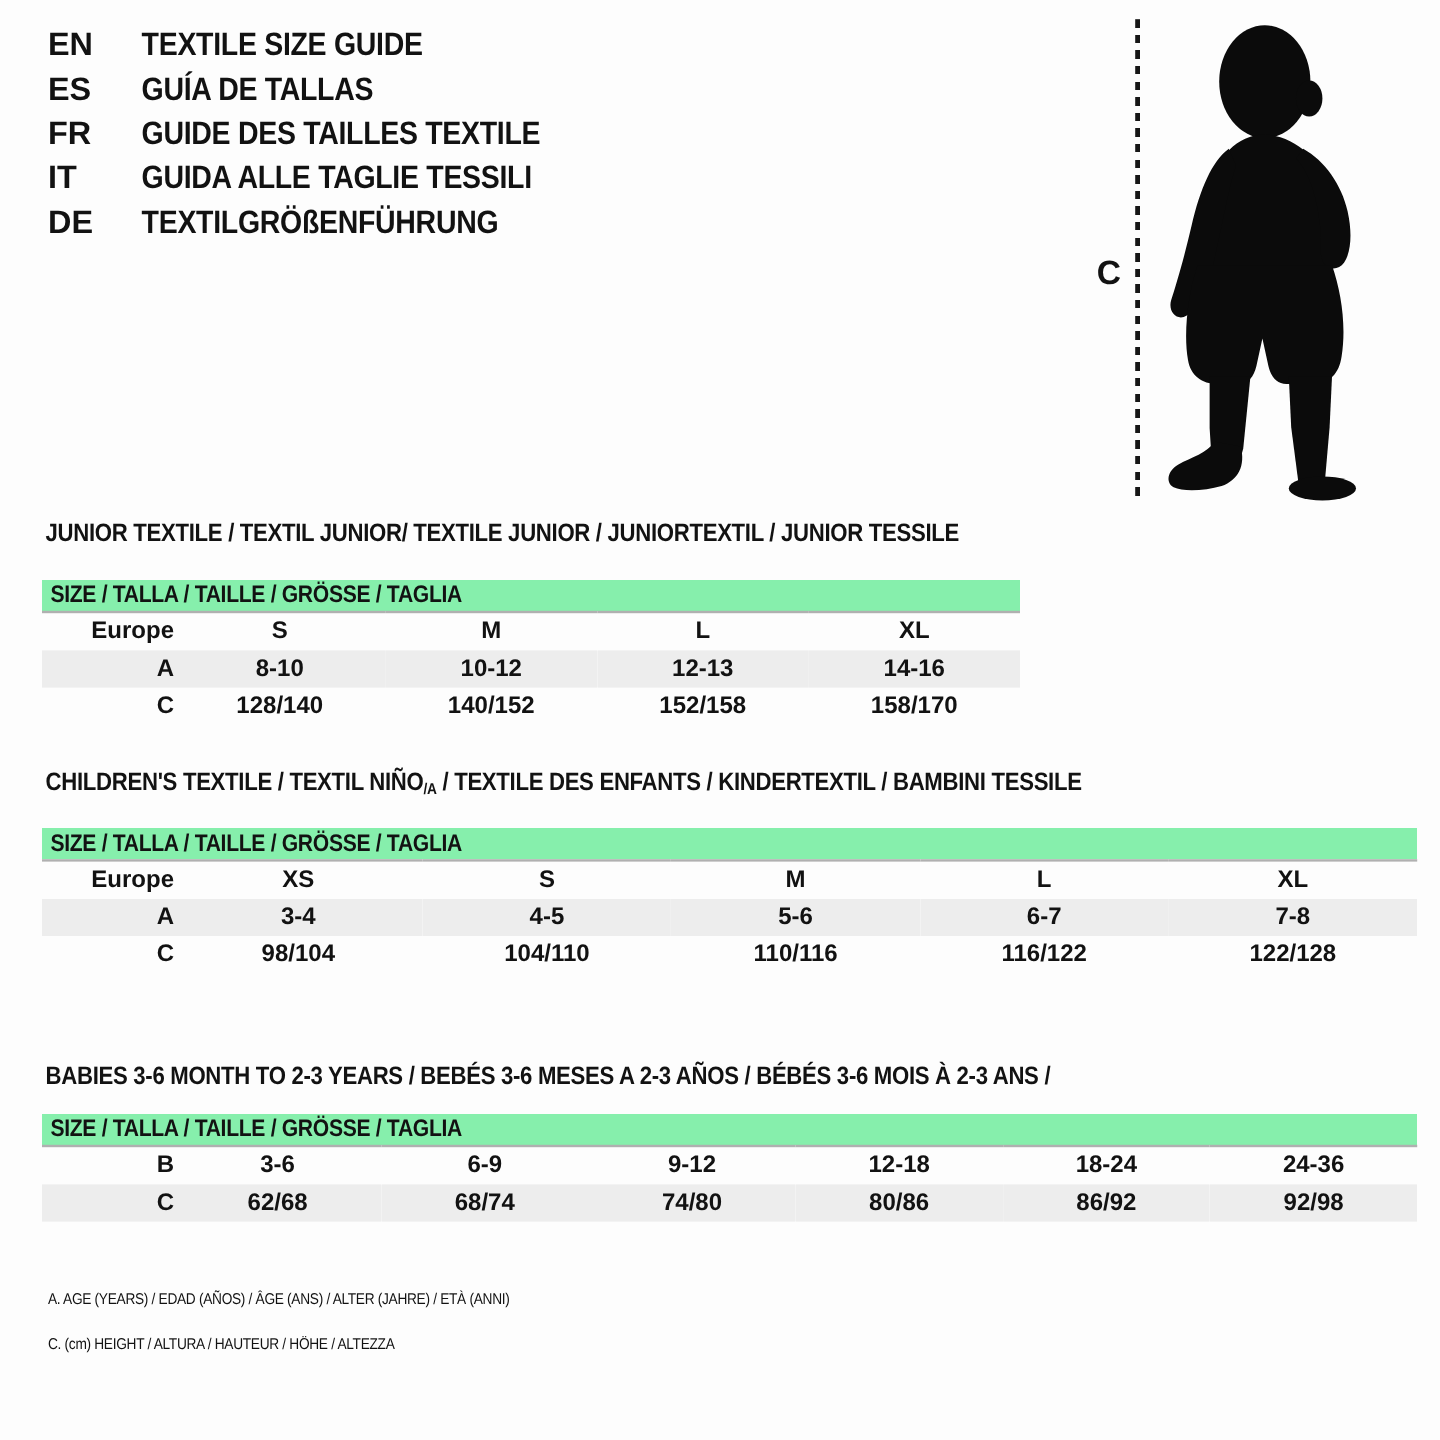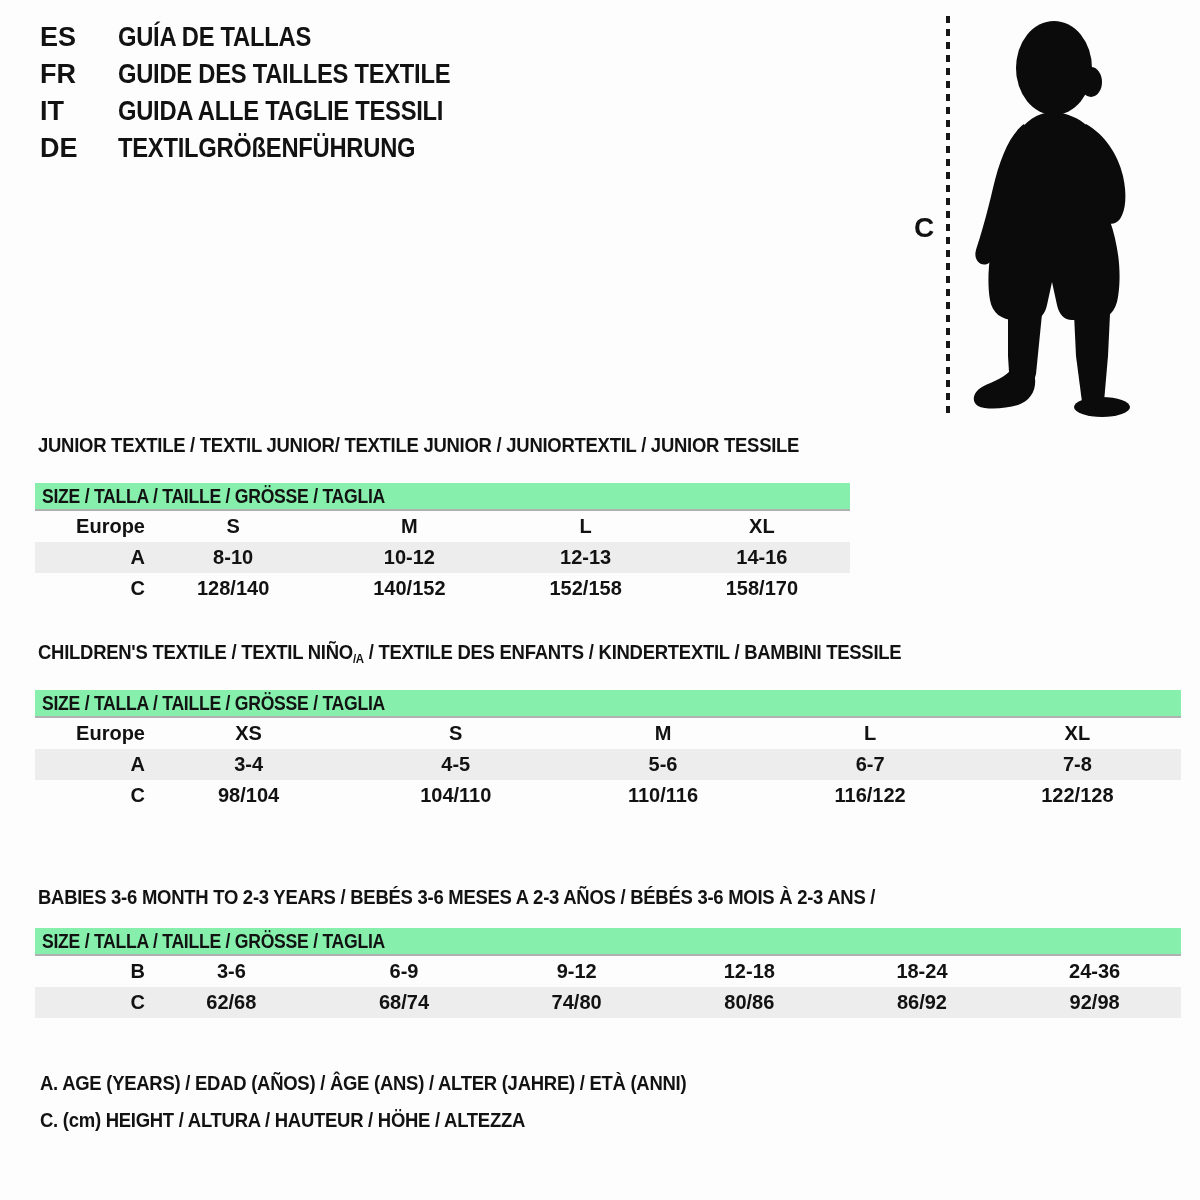--- a/index.html
+++ b/index.html
@@ -111,31 +111,35 @@
   .tbl-babies   { left: 35px; top: 928px; width: 1146px; }
 
   
   .legend {
     position: absolute;
     left: 40px;
     top: 1064px;
   }
   .legend-line {
     line-height: 37px;
-    font-size: 21px;
-    font-weight: bold;
+    font-size: 13px;
+    font-weight: normal;
     white-space: nowrap;
   }
 </style>
 </head>
 <body>
 
 <div class="canvas">
 
   <div class="lang-block">
+    <div class="lang-row">
+      <span class="lang-code">EN</span>
+      <span class="lang-label condensed">TEXTILE SIZE GUIDE</span>
+    </div>
     <div class="lang-row">
       <span class="lang-code">ES</span>
       <span class="lang-label condensed">GUÍA DE TALLAS</span>
     </div>
     <div class="lang-row">
       <span class="lang-code">FR</span>
       <span class="lang-label condensed">GUIDE DES TAILLES TEXTILE</span>
     </div>
     <div class="lang-row">
       <span class="lang-code">IT</span>

